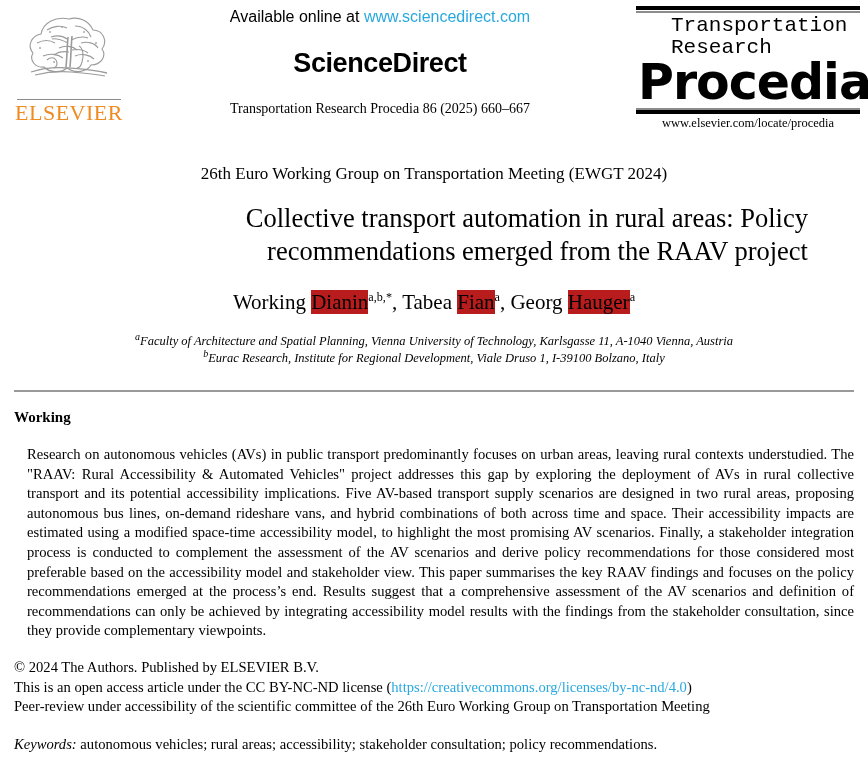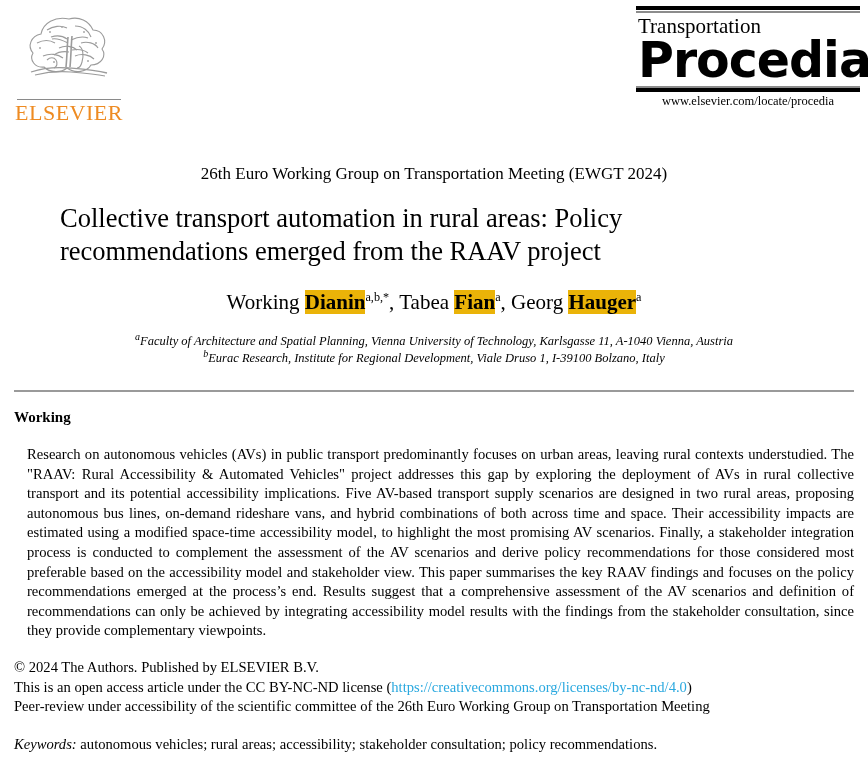--- a/index.html
+++ b/index.html
@@ -93,25 +93,26 @@
     background: #000;
     width: 100%;
   }
   .proc-rule-thin {
     height: 2px;
     background: #8c8c8c;
     width: 100%;
     margin-top: 1px;
   }
   .proc-line1, .proc-line2 {
-    font-family: Liberation Serif, serif;
+    font-family: Liberation Mono, monospace;
     font-size: 21px;
     line-height: 1.05;
     color: #000;
     padding-left: 2px;
+    margin-left: 33px;
   }
   .proc-line1 { margin-top: 2px; }
   .proc-big {
     font-family: "DejaVu Sans", sans-serif;
     font-weight: bold;
     font-size: 49px;
     line-height: 0.95;
     letter-spacing: -1px;
     color: #000;
     padding-left: 2px;
@@ -125,34 +126,33 @@
     color: #000;
   }
 
   
   .conference-line {
     text-align: center;
     font-size: 17px;
     margin-top: 22px;
   }
   .paper-title {
-    text-align: left;
+    text-align: right;
     font-size: 26.5px;
     line-height: 1.24;
     margin: 18px 60px 0 60px;
     font-weight: normal;
   }
   .authors {
     text-align: center;
     font-size: 21px;
     margin-top: 22px;
   }
   .authors .hl {
-    background: #eab308;
-    font-weight: bold;
+    background: #b91c1c;
   }
   .authors sup {
     font-size: 0.58em;
     vertical-align: super;
     line-height: 0;
   }
   .affiliations {
     text-align: center;
     font-size: 12.5px;
     font-style: italic;
@@ -249,25 +249,33 @@
         <circle cx="23" cy="38" r="1"></circle>
         <circle cx="79" cy="33" r="1"></circle>
         <circle cx="37" cy="52" r="1"></circle>
         <circle cx="71" cy="51" r="1"></circle>
       </g>
     </svg>
     <div class="elsevier-rule"></div>
     <div class="elsevier-word">ELSEVIER</div>
   </div>
 
+  <div class="center-head">
+    <div class="available-line">
+      <span>Available online at </span><span class="sd-link">www.sciencedirect.com</span>
+    </div>
+    <div class="sciencedirect-word">ScienceDirect</div>
+    <div class="journal-ref">Transportation Research Procedia 86 (2025) 660–667</div>
+  </div>
 
   <div class="procedia-logo">
     <div class="proc-rule-thick"></div>
     <div class="proc-rule-thin"></div>
     <div class="proc-line1">Transportation</div>
+    <div class="proc-line2">Research</div>
     <div class="proc-big">Procedia</div>
     <div class="proc-rule-thin"></div>
     <div class="proc-rule-thick"></div>
     <div class="proc-url">www.elsevier.com/locate/procedia</div>
   </div>
 </div>
 
 <div class="conference-line">26th Euro Working Group on Transportation Meeting (EWGT 2024)</div>
 
 <h1 class="paper-title">Collective transport automation in rural areas: Policy recommendations emerged from the RAAV project</h1>

